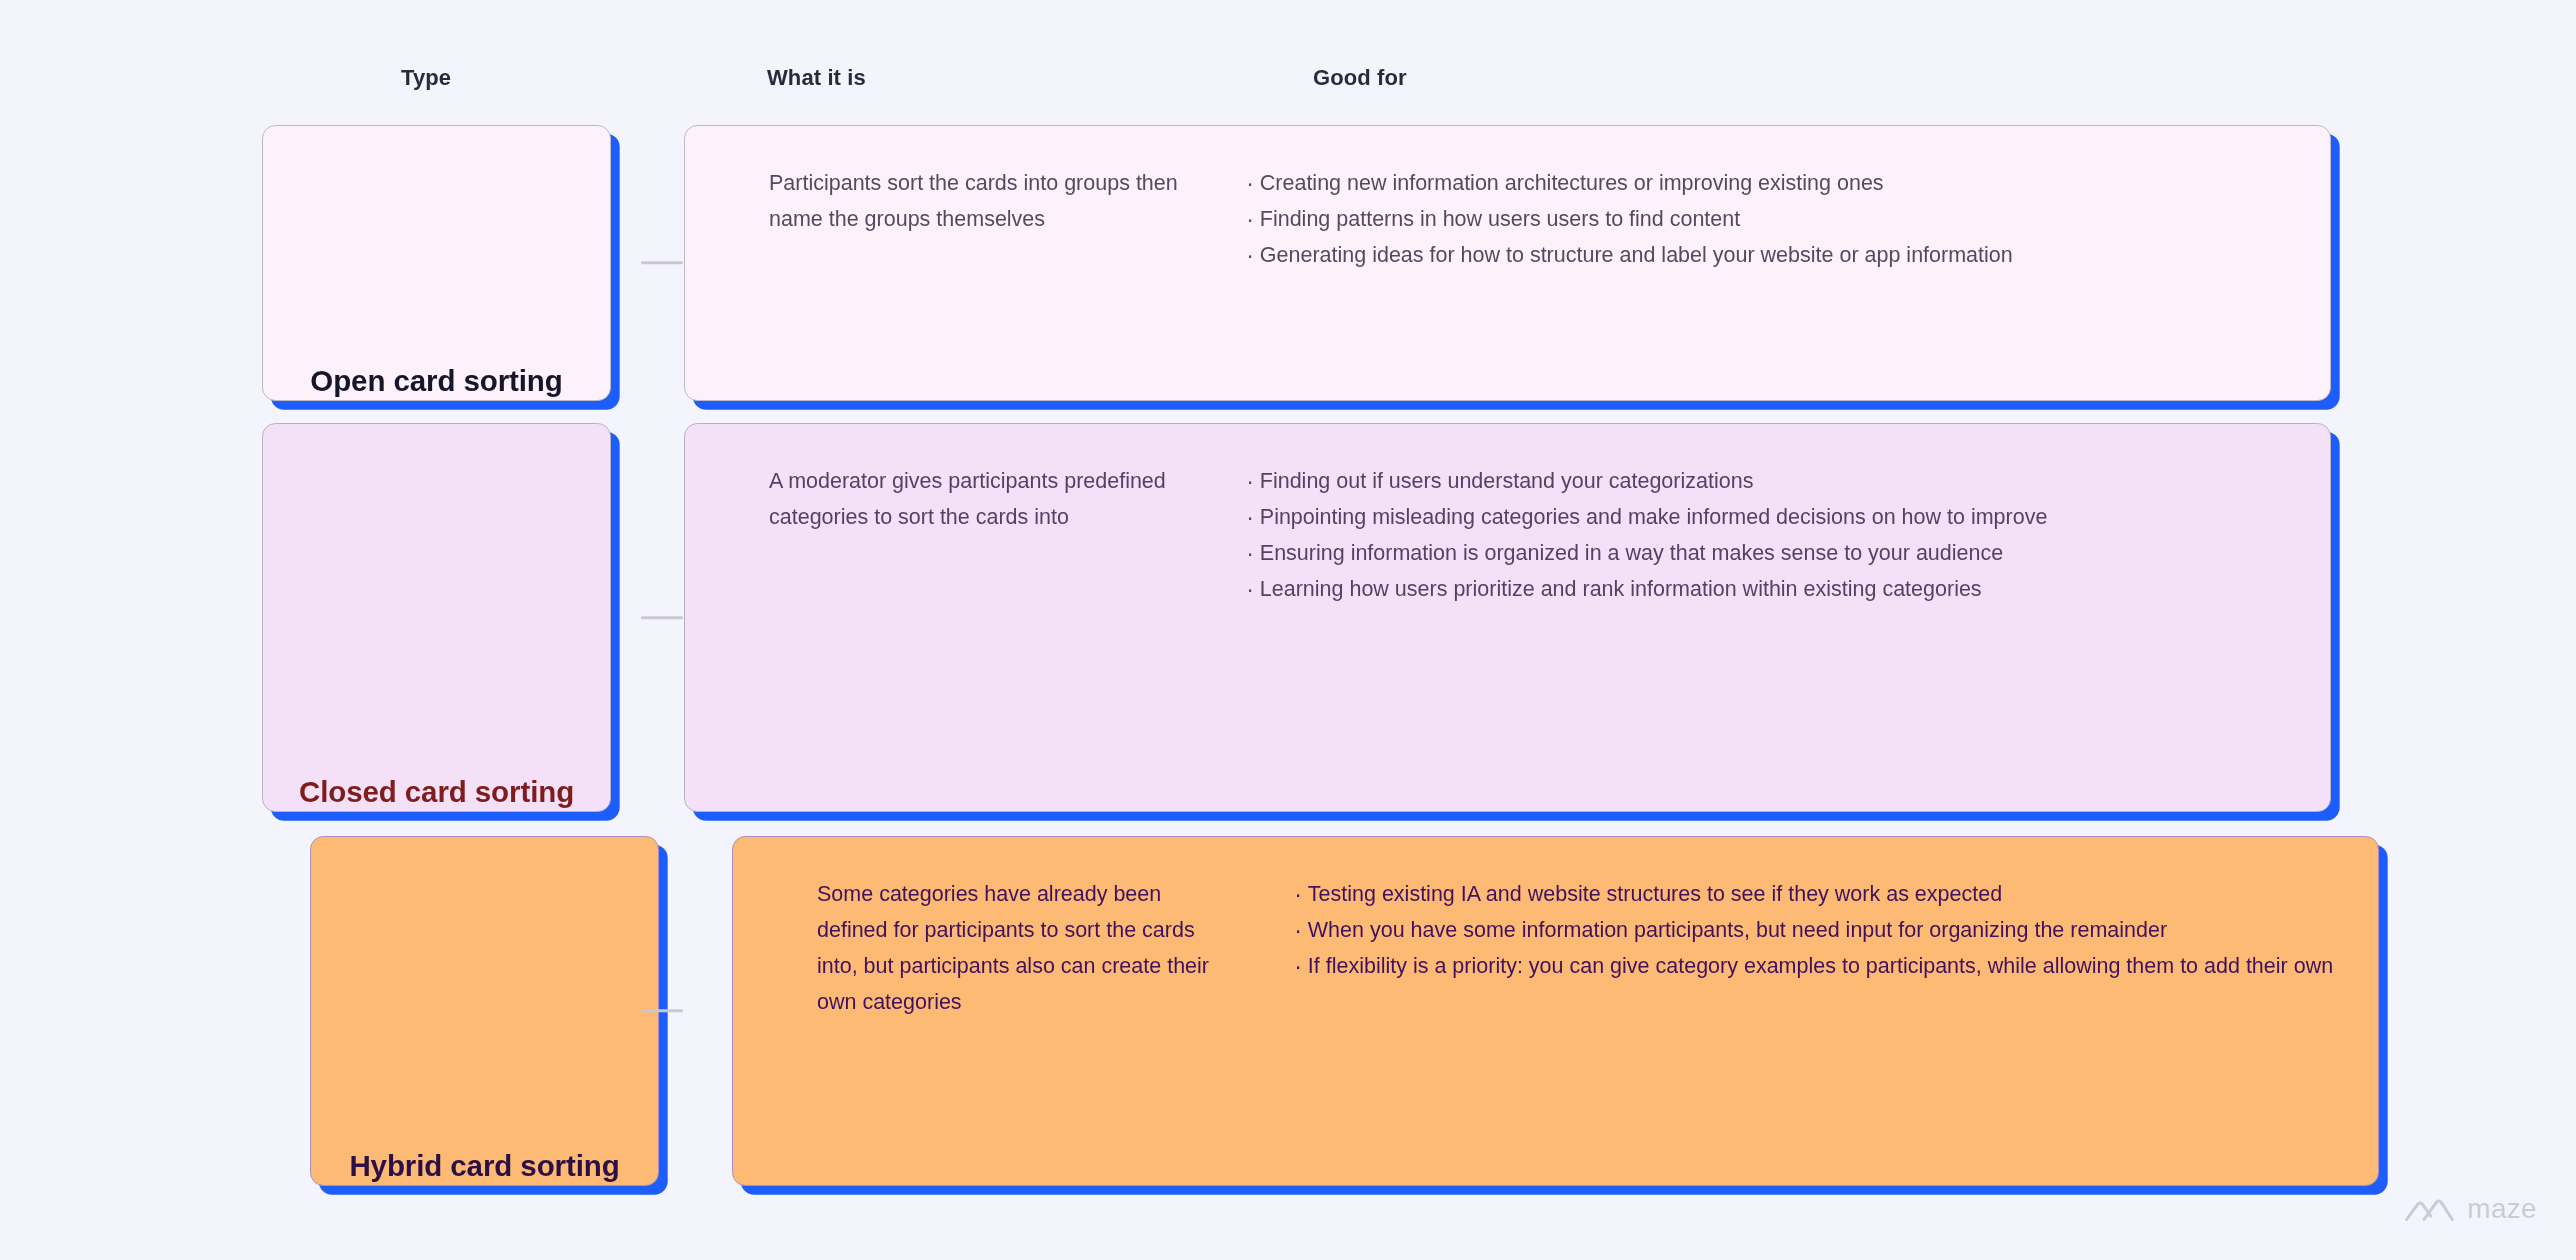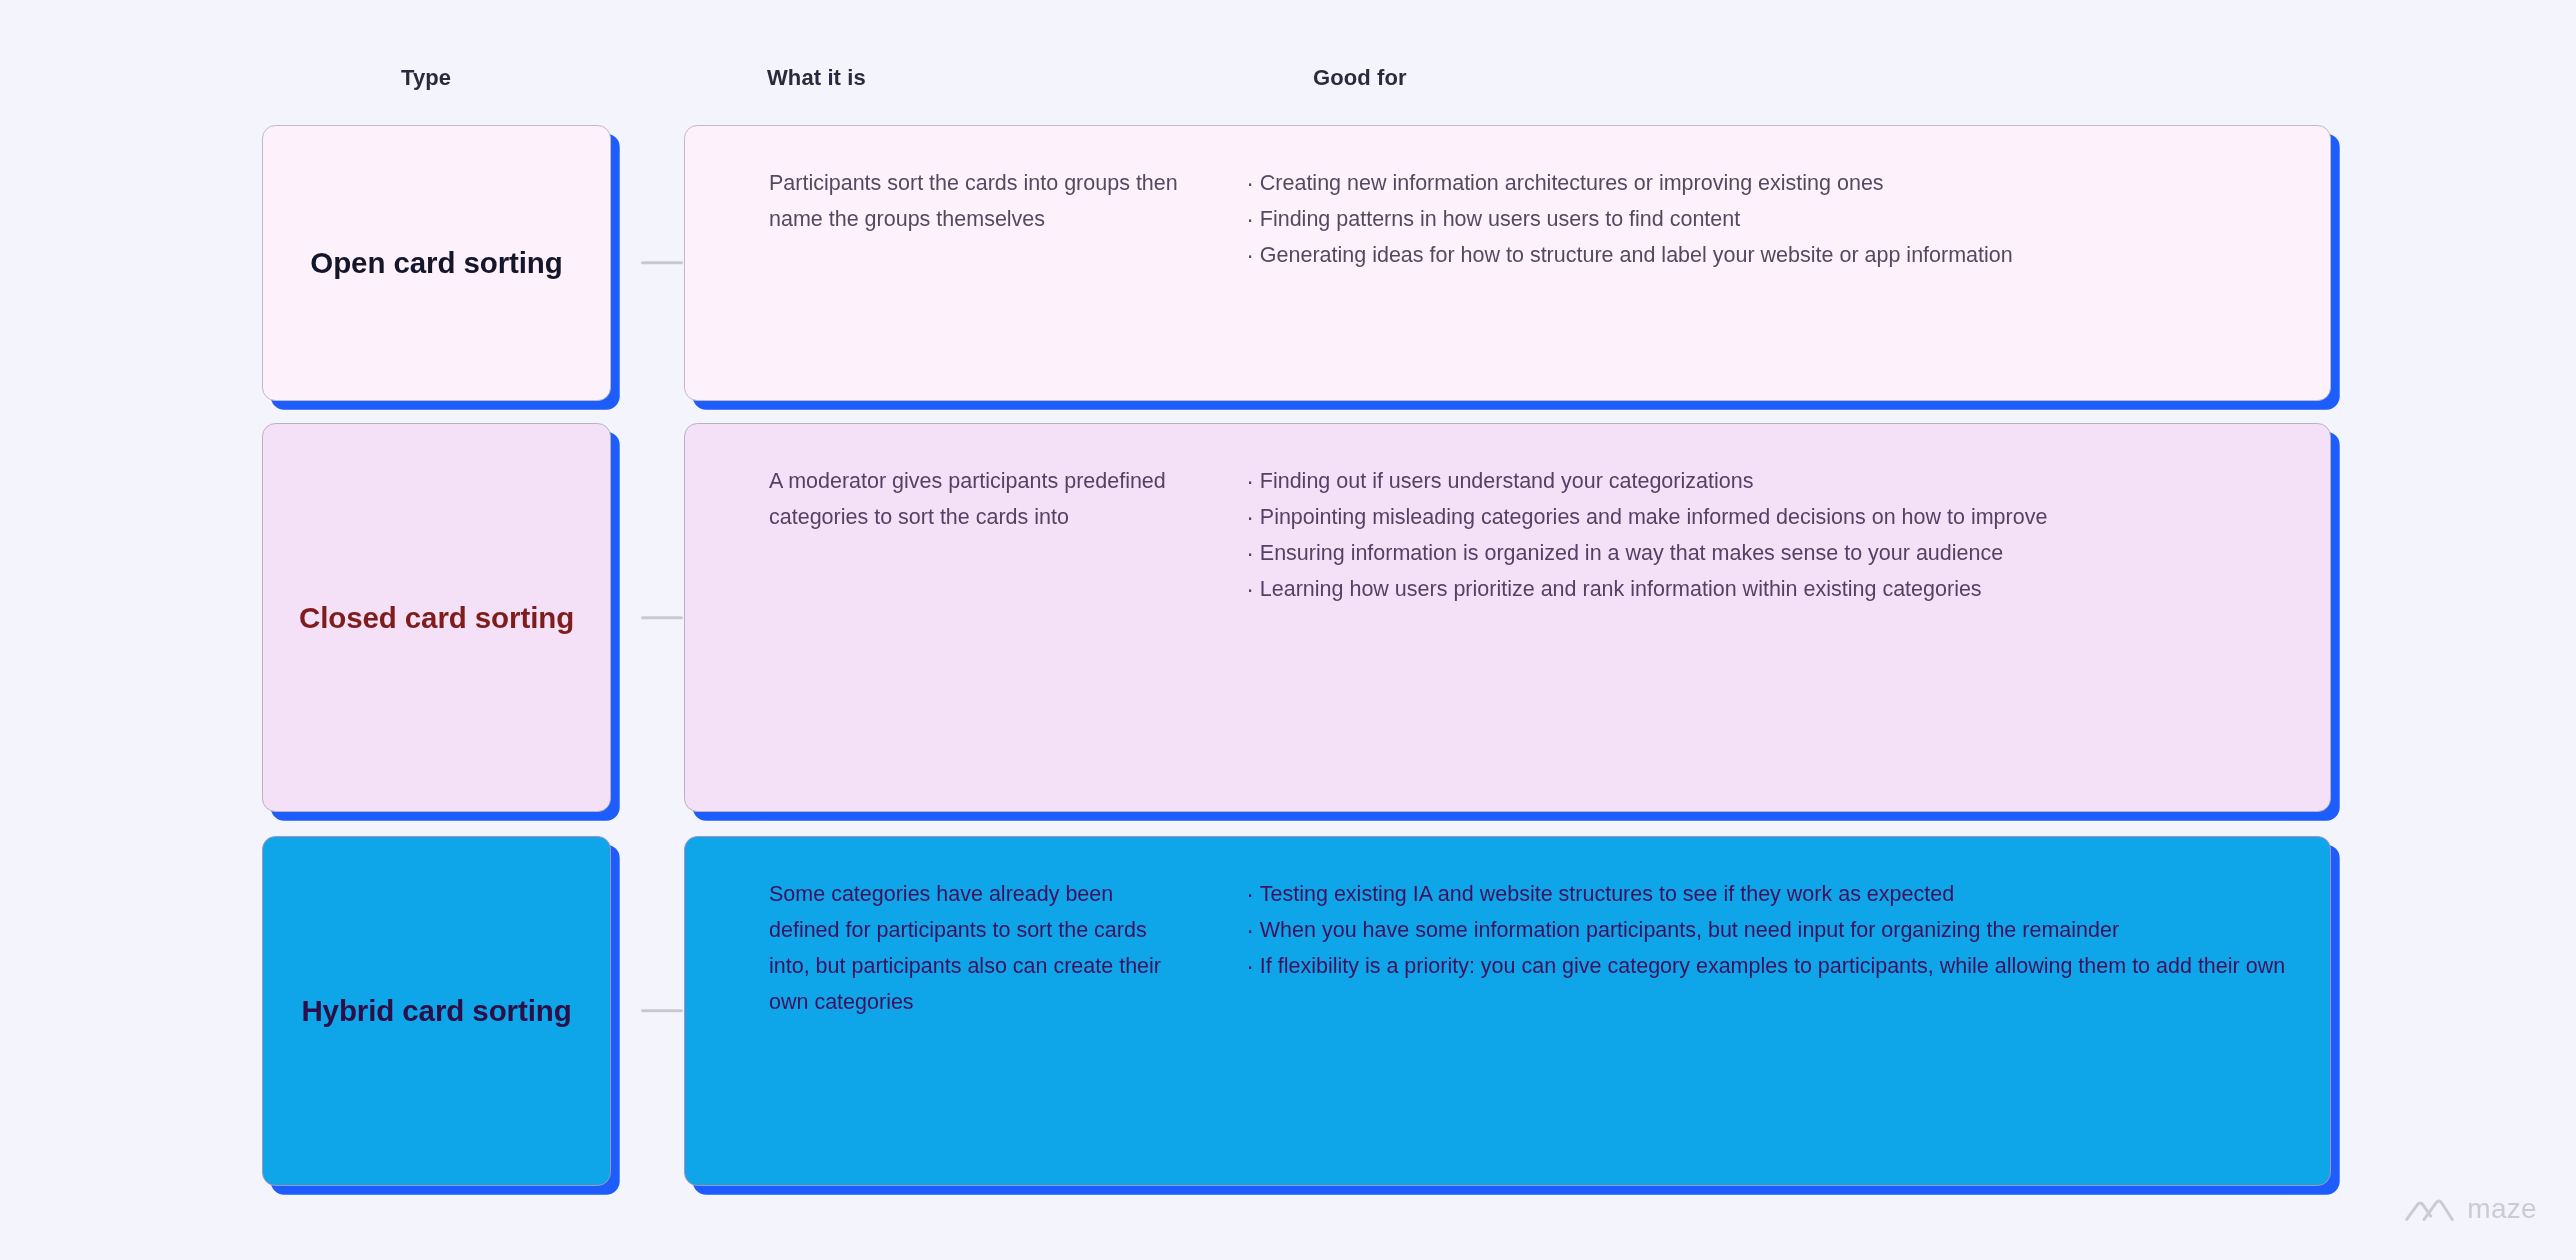--- a/index.html
+++ b/index.html
@@ -64,21 +64,21 @@
     box-shadow: 8.7px 8.7px 0 0 #1d5dfb;
   }
 
   
   .label-card {
     left: 262px;
     top: 0;
     width: 349px;
     height: 100%;
     display: flex;
-    align-items: center;
+    align-items: flex-end;
     justify-content: center;
     text-align: center;
   }
   .label-card .label-text {
     font-size: 29.5px;
     font-weight: 700;
     line-height: 1.28;
     color: #15162b;
     padding: 0 17.4px;
     letter-spacing: -0.1px;
@@ -152,21 +152,21 @@
   .row-1 .what-text,
   .row-1 .good-col li,
   .row-1 .good-col li::before { color: #544a60; }
 
   .row-2 .card       { background: #f4e1f8; border-color: #b6b2c3; }
   .row-2 .label-text { color: #7f1d1d; }
   .row-2 .what-text,
   .row-2 .good-col li,
   .row-2 .good-col li::before { color: #564164; }
 
-  .row-3 .card       { background: #0ea5e9; border-color: #a98fc3; }
+  .row-3 .card       { background: #fdba74; border-color: #a98fc3; margin-left: 48px; }
   .row-3 .label-text { color: #2b0f46; }
   .row-3 .what-text,
   .row-3 .good-col li,
   .row-3 .good-col li::before { color: #40125e; }
   .row-3 .connector  { background: #c9c7d4; }
 
   
   .brand {
     position: absolute;
     right: 39px;

